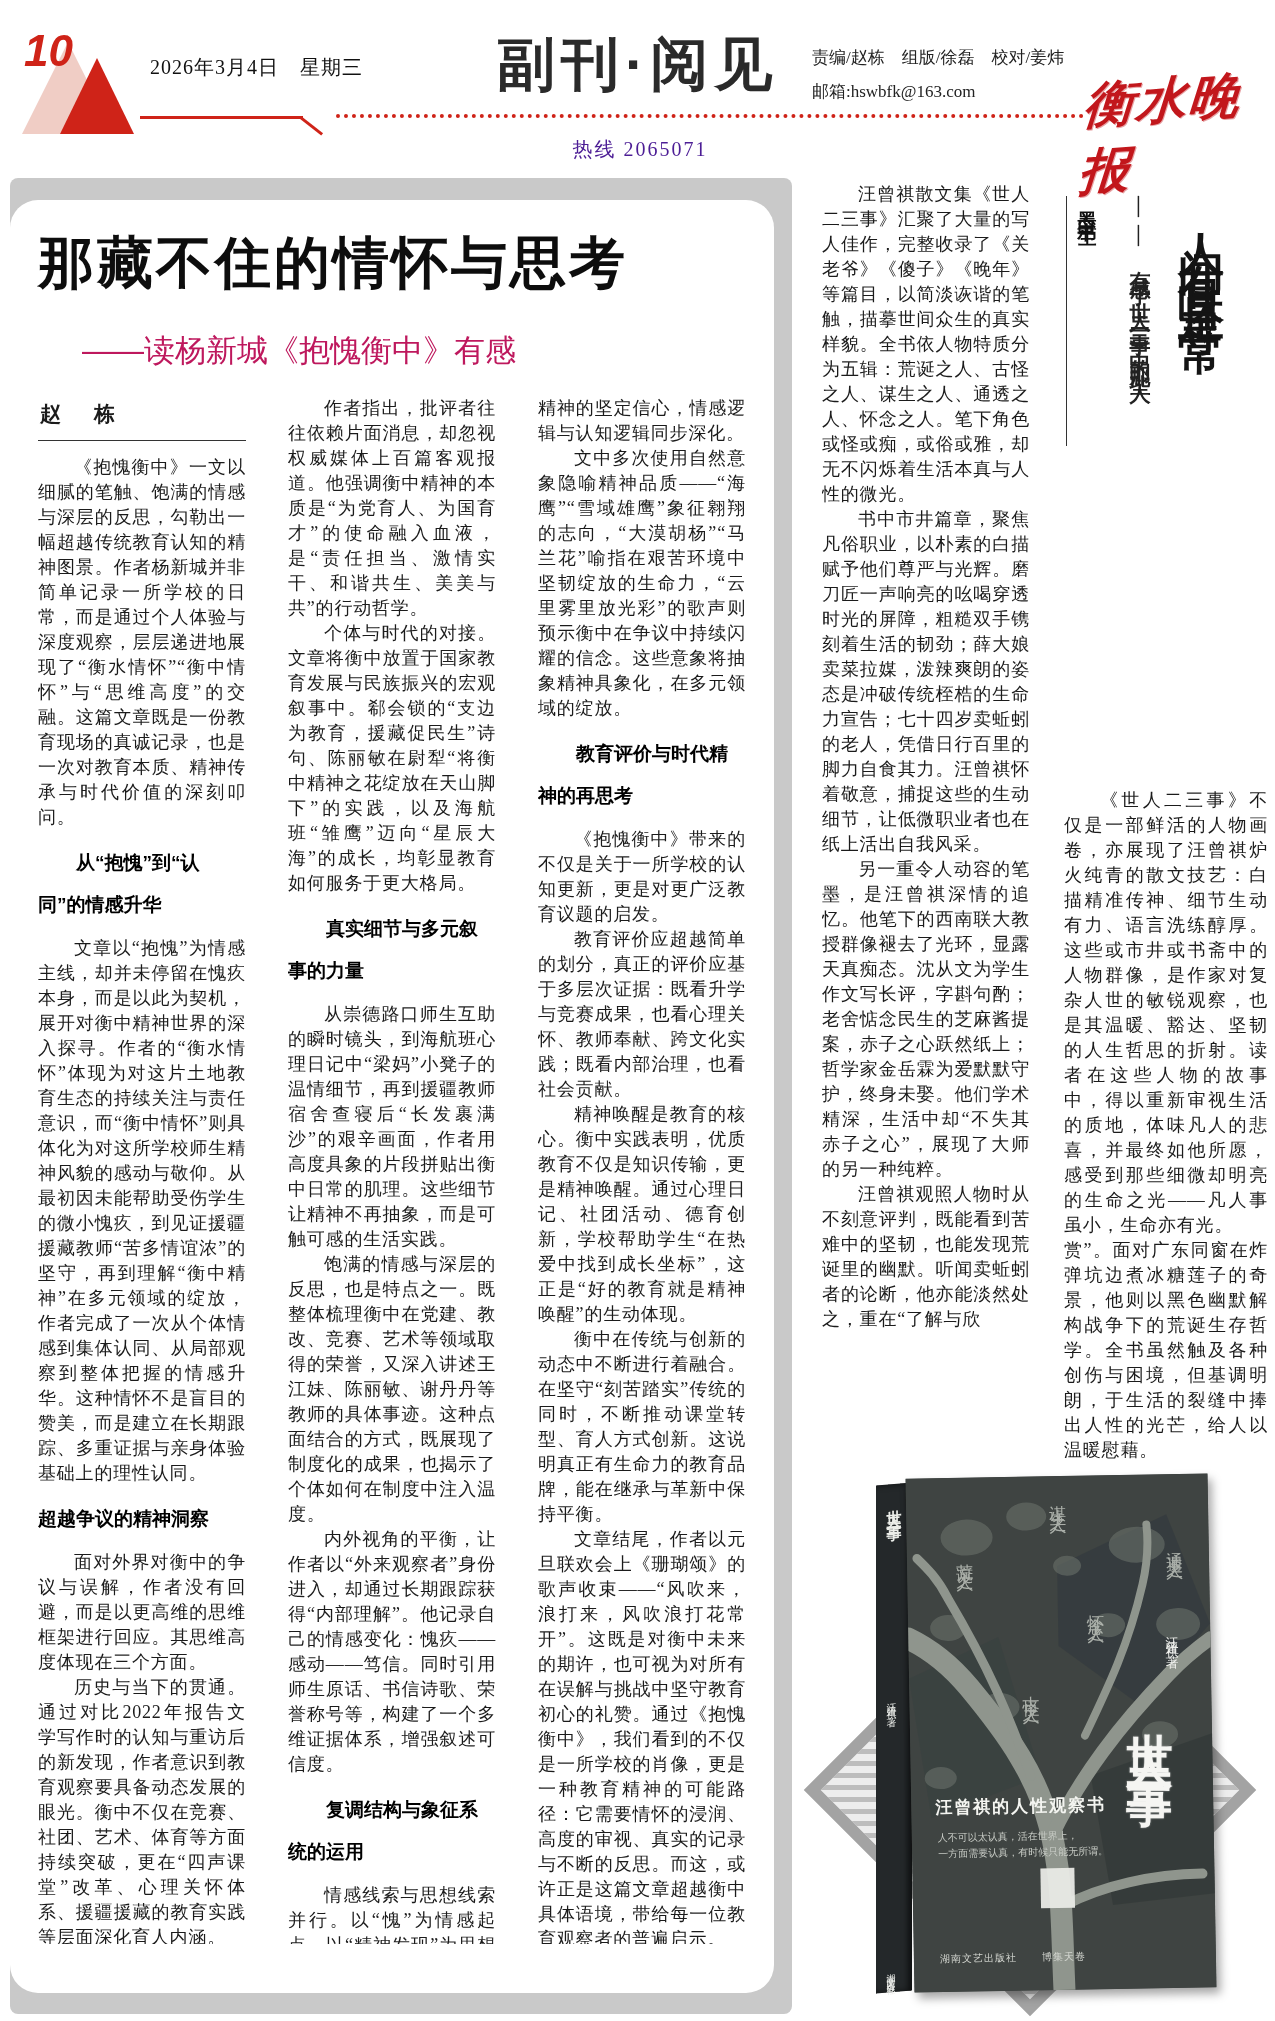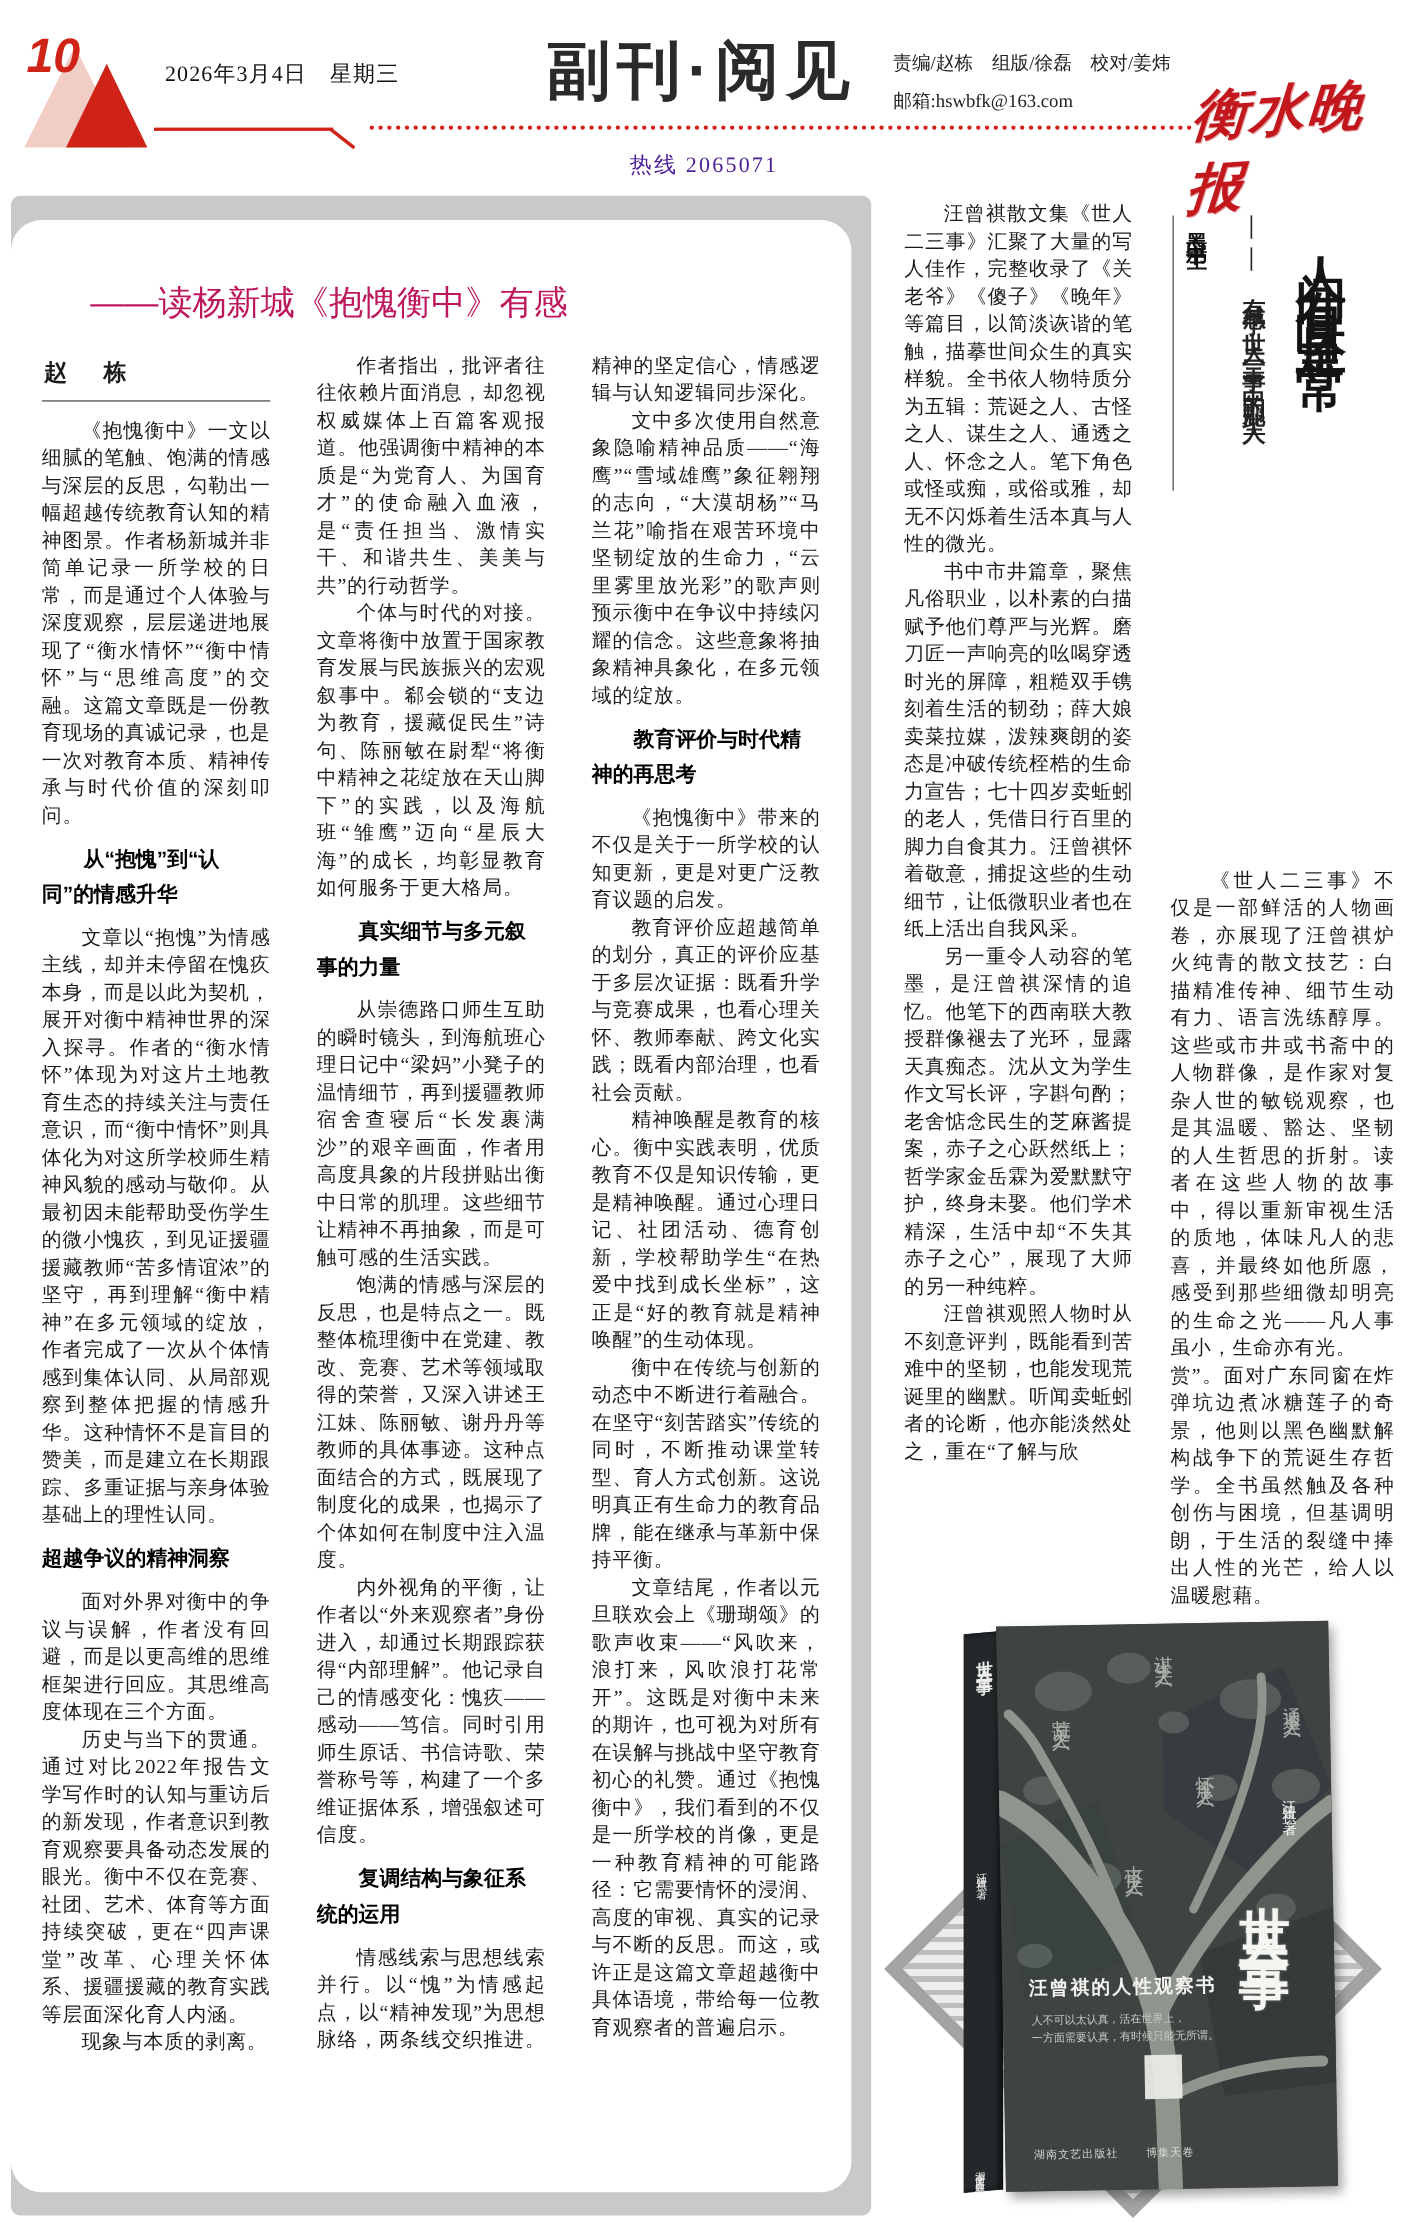--- a/index.html
+++ b/index.html
@@ -35,21 +35,21 @@
   .headline{margin:0;font-family:"Liberation Sans",sans-serif;font-weight:900;font-size:56px;
             letter-spacing:3px;color:#0d0d0d;white-space:nowrap;}
   .main-subtitle{margin:28px 0 0 44px;font-family:"Liberation Sans",sans-serif;font-weight:normal;
                  font-size:31px;color:#be185d;}
   .cols{display:flex;justify-content:space-between;margin-top:24px;height:1548px;overflow:hidden;}
   .ncol{width:208px;overflow:hidden;}
   .nbody,.para{font-size:18px;line-height:25px;letter-spacing:.8px;text-align:justify;word-break:break-all;}
   .para{margin:0;text-indent:2em;}
   .para.cont{text-indent:0;}
   .subhead{margin:12px 0 10px 0;font-family:"Liberation Sans",sans-serif;font-weight:bold;
-           font-size:19px;line-height:32px;color:#000;text-indent:2em;text-align:left;word-break:break-all;}
+           font-size:19px;line-height:42px;color:#000;text-indent:2em;text-align:left;word-break:break-all;}
   .subhead.flush{text-indent:0;}
   .author{font-size:21px;font-weight:bold;letter-spacing:6px;border-bottom:1px solid #333;
           padding:4px 0 12px 2px;margin-bottom:14px;}
 
   
   .rcol{position:absolute;overflow:hidden;}
   .colA{left:822px;top:182px;width:208px;height:1280px;}
   .colB{left:1064px;top:788px;width:204px;height:675px;}
 
   .vtitle-block{left:1062px;top:196px;height:600px;writing-mode:vertical-rl;white-space:nowrap;}
@@ -97,20 +97,21 @@
   <div class="abs email">邮箱:hswbfk@163.com</div>
   <div class="abs masthead">衡水晚报</div>
   <div class="abs rule-solid"></div>
   <div class="abs rule-hook"></div>
   <div class="abs rule-dotted"></div>
   <div class="abs hotline">热线 2065071</div>
 </div>
 
 <section class="abs main-shadow">
   <div class="main-box">
+    <h2 class="headline">那藏不住的情怀与思考</h2>
     <div class="main-subtitle">——读杨新城《抱愧衡中》有感</div>
     <div class="cols">
       <div class="ncol">
         <div class="author">赵　栋</div>
         <p class="para">《抱愧衡中》一文以细腻的笔触、饱满的情感与深层的反思，勾勒出一幅超越传统教育认知的精神图景。作者杨新城并非简单记录一所学校的日常，而是通过个人体验与深度观察，层层递进地展现了“衡水情怀”“衡中情怀”与“思维高度”的交融。这篇文章既是一份教育现场的真诚记录，也是一次对教育本质、精神传承与时代价值的深刻叩问。</p>
         <h3 class="subhead">从“抱愧”到“认同”的情感升华</h3>
         <p class="para">文章以“抱愧”为情感主线，却并未停留在愧疚本身，而是以此为契机，展开对衡中精神世界的深入探寻。作者的“衡水情怀”体现为对这片土地教育生态的持续关注与责任意识，而“衡中情怀”则具体化为对这所学校师生精神风貌的感动与敬仰。从最初因未能帮助受伤学生的微小愧疚，到见证援疆援藏教师“苦多情谊浓”的坚守，再到理解“衡中精神”在多元领域的绽放，作者完成了一次从个体情感到集体认同、从局部观察到整体把握的情感升华。这种情怀不是盲目的赞美，而是建立在长期跟踪、多重证据与亲身体验基础上的理性认同。</p>
         <h3 class="subhead flush">超越争议的精神洞察</h3>
         <p class="para">面对外界对衡中的争议与误解，作者没有回避，而是以更高维的思维框架进行回应。其思维高度体现在三个方面。</p>
         <p class="para">历史与当下的贯通。通过对比2022年报告文学写作时的认知与重访后的新发现，作者意识到教育观察要具备动态发展的眼光。衡中不仅在竞赛、社团、艺术、体育等方面持续突破，更在“四声课堂”改革、心理关怀体系、援疆援藏的教育实践等层面深化育人内涵。</p>

